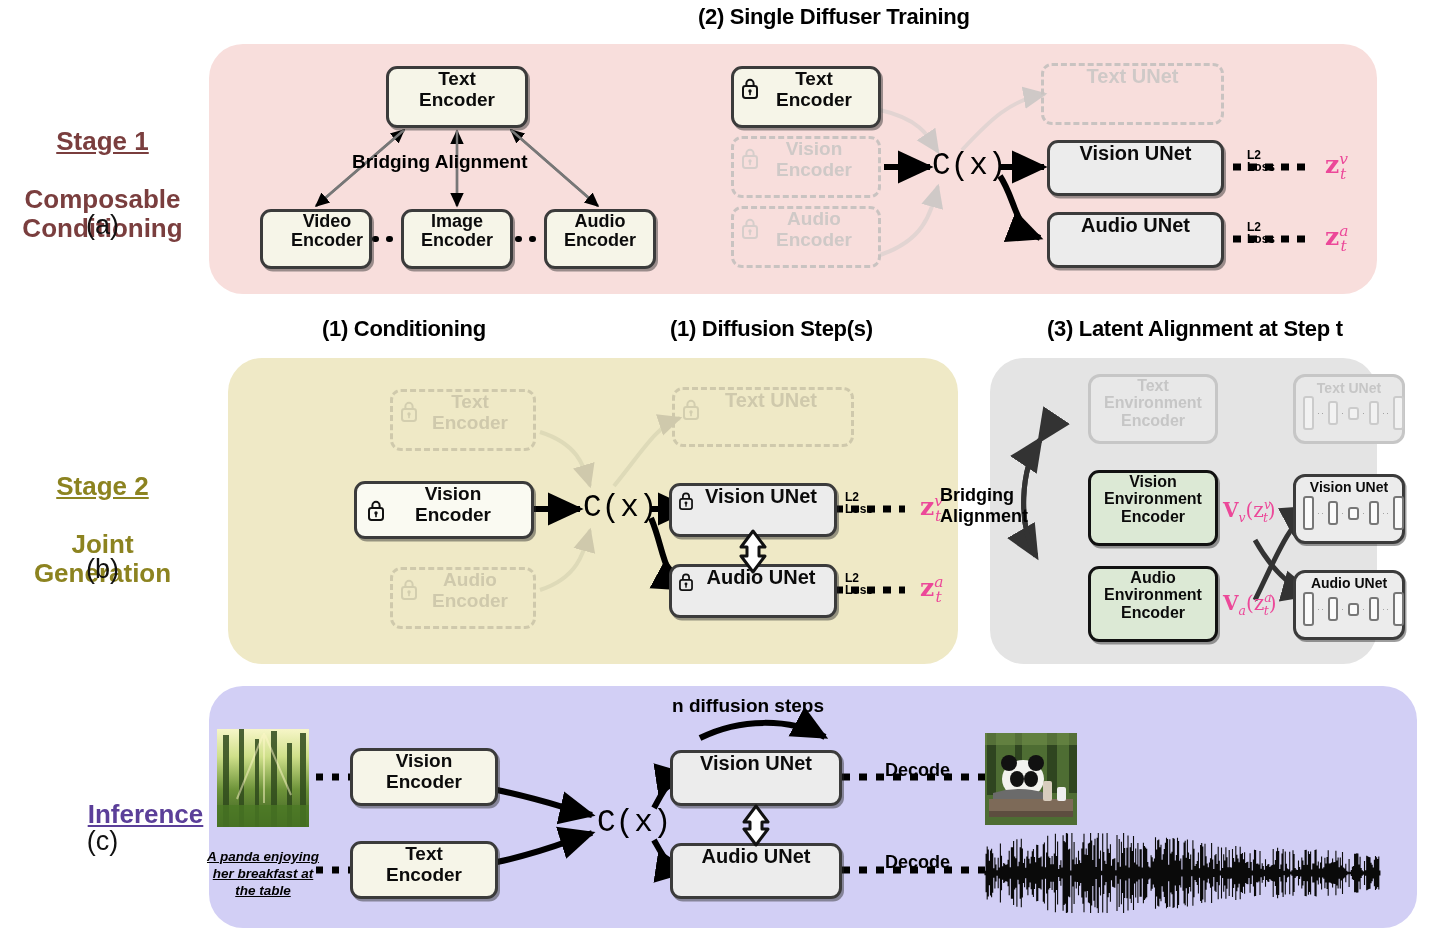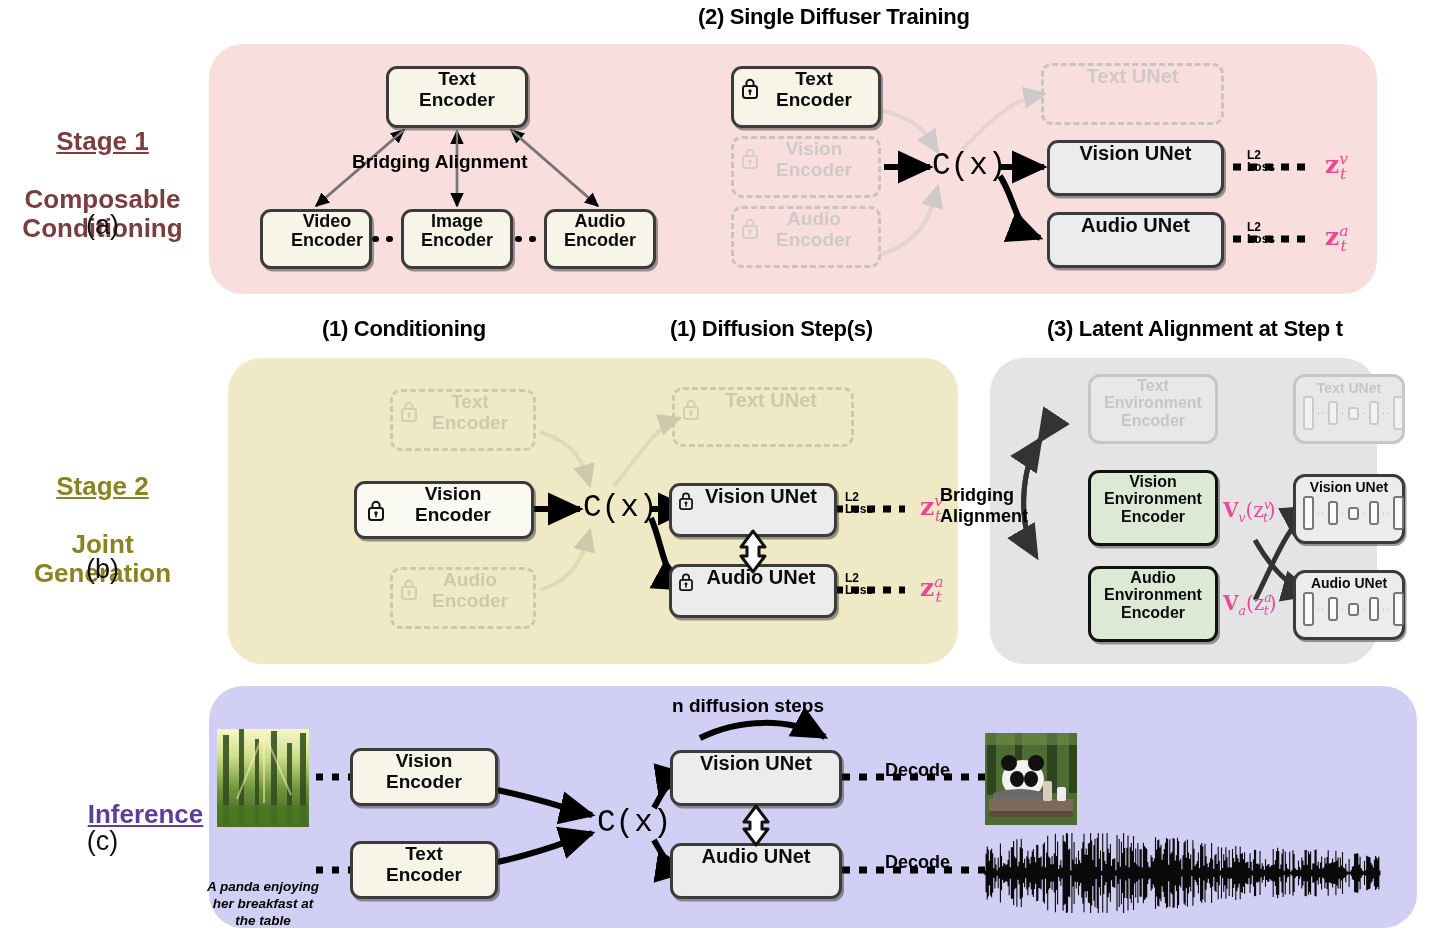--- a/index.html
+++ b/index.html
@@ -495,21 +495,21 @@
       </g>
       <g stroke="#fff8c9" stroke-width="2" opacity=".5">
         <line x1="46" y1="6" x2="20" y2="70"></line>
           <line x1="48" y1="6" x2="74" y2="66"></line>
         <line x1="47" y1="4" x2="47" y2="74"></line>
       </g>
       <rect y="76" width="92" height="22" fill="#4b7a24" opacity=".75"></rect>
     </svg>
   </div>
 
-  <div class="caption-it" style="left:201px; top:879px; width:124px; white-space:pre-line;">A panda enjoying
+  <div class="caption-it" style="left:201px; top:849px; width:124px; white-space:pre-line;text-decoration:underline;">A panda enjoying
 her breakfast at
 the table</div>
 
   <div class="box" style="left:350px; top:748px; width:148px; height:58px; font-size:19px;">
     <span class="lbl" style="white-space:pre-line">Vision
 Encoder</span>
   </div>
   <div class="box" style="left:350px; top:841px; width:148px; height:58px; font-size:19px;">
     <span class="lbl" style="white-space:pre-line">Text
 Encoder</span>

